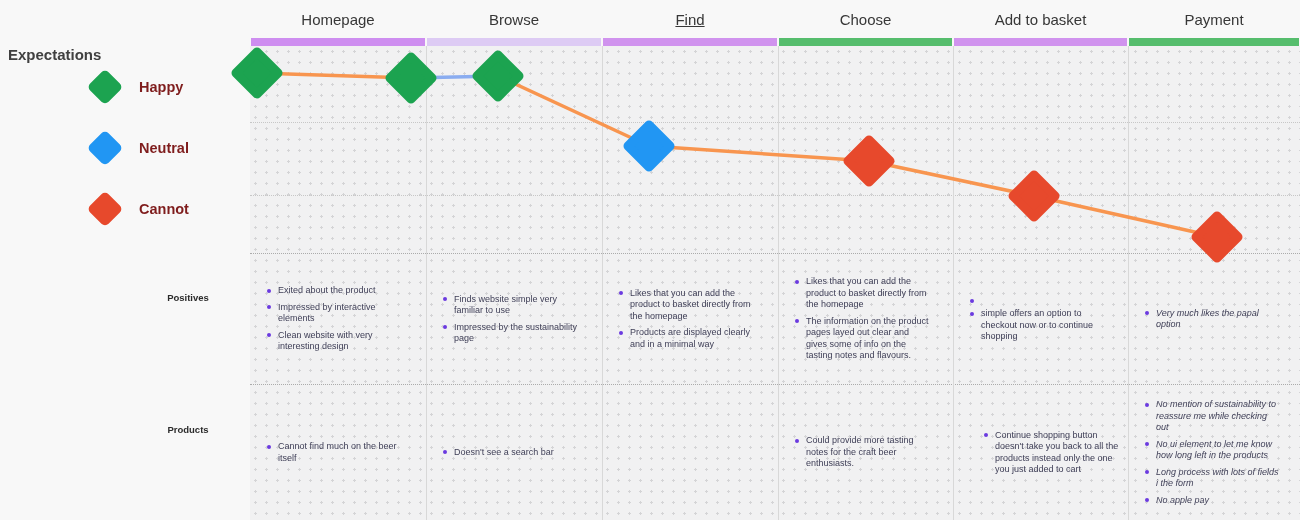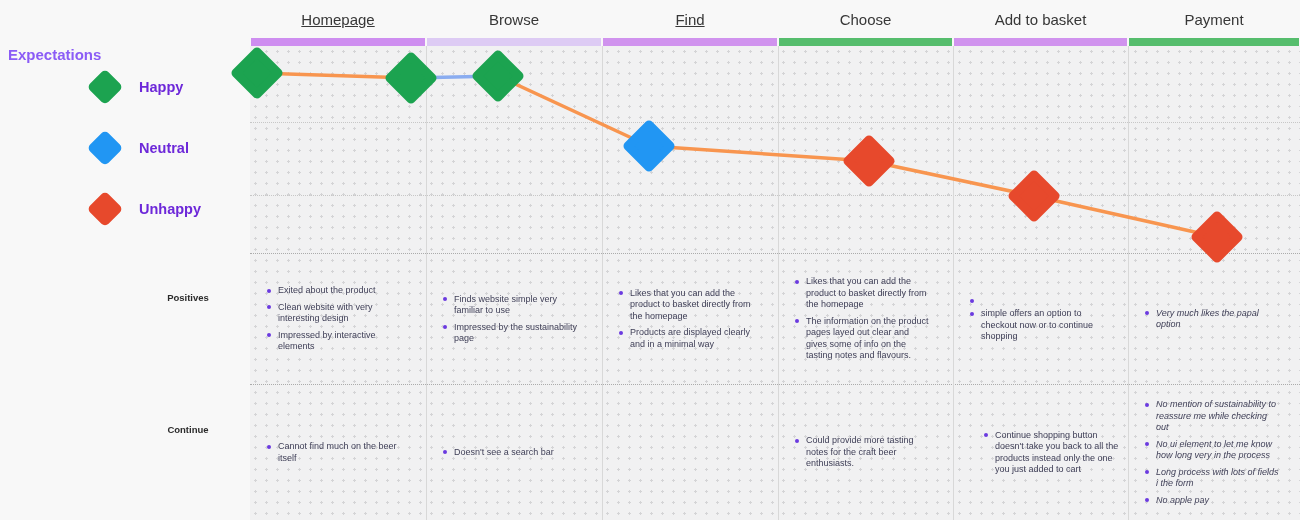--- a/index.html
+++ b/index.html
@@ -24,27 +24,27 @@
   .stage-bar{position:absolute;top:38px;height:8px;}
   .col-divider{position:absolute;top:46px;bottom:0;width:1px;background:#d8d8d8;}
   .hline{position:absolute;left:250px;right:0;height:0;border-top:1px dotted #c7c7c7;}
   .hline.sep{border-top:1.5px dotted #ababab;}
   .row-label{
     position:absolute;left:145px;width:86px;text-align:center;
     font-size:9.5px;font-weight:600;color:#2b2b2b;
   }
   .legend-title{
     position:absolute;left:8px;top:46px;
-    font-size:15px;font-weight:700;color:#8b5cf6;
+    font-size:15px;font-weight:700;color:#404040;
   }
   .legend{position:absolute;left:86px;top:68px;}
   .legend-item{display:flex;align-items:center;height:38px;margin-bottom:23px;}
   .legend-diamond-box{width:38px;height:38px;display:flex;align-items:center;justify-content:center;flex:none;}
   .legend-diamond{width:26px;height:26px;border-radius:5px;transform:rotate(45deg);}
-  .legend-label{margin-left:15px;font-size:14.5px;font-weight:700;color:#6d28d9;}
+  .legend-label{margin-left:15px;font-size:14.5px;font-weight:700;color:#7f1d1d;}
   .cell{
     position:absolute;box-sizing:border-box;
     display:flex;flex-direction:column;justify-content:center;
     gap:5px;padding-left:17px;padding-right:6px;
   }
   .bullet-item{display:flex;align-items:flex-start;}
   .bullet-dot{
     flex:none;width:4px;height:4px;border-radius:50%;
     background:#6b3ae0;margin:3.5px 7px 0 0;
   }
@@ -75,42 +75,42 @@
       <div class="legend-item">
         <div class="legend-diamond-box">
           <div class="legend-diamond" style="background: rgb(33, 150, 243);"></div>
         </div>
         <span class="legend-label">Neutral</span>
       </div>
       <div class="legend-item">
         <div class="legend-diamond-box">
           <div class="legend-diamond" style="background: rgb(231, 73, 44);"></div>
         </div>
-        <span class="legend-label">Unhappy</span>
+        <span class="legend-label">Cannot</span>
       </div>
     </div>
 
   <div class="row-label" style="top:292px">Positives</div>
-  <div class="row-label" style="top:424px">Continue</div>
+  <div class="row-label" style="top:424px">Products</div>
 
   <div id="stages">
-      <div class="stage-header" style="left: 250px; width: 176px; text-decoration: underline;">Homepage</div>
+      <div class="stage-header" style="left: 250px; width: 176px;">Homepage</div>
       <div class="stage-bar" style="left: 251px; width: 174px; background: rgb(206, 142, 240);"></div>
       <div class="cell" style="left: 250px; width: 176px; top: 254px; height: 130px;">
         <div class="bullet-item">
           <span class="bullet-dot"></span>
           <span class="bullet-text">Exited about the product</span>
         </div>
         <div class="bullet-item">
           <span class="bullet-dot"></span>
+          <span class="bullet-text">Impressed by interactive elements</span>
+        </div>
+        <div class="bullet-item">
+          <span class="bullet-dot"></span>
           <span class="bullet-text">Clean website with very interesting design</span>
-        </div>
-        <div class="bullet-item">
-          <span class="bullet-dot"></span>
-          <span class="bullet-text">Impressed by interactive elements</span>
         </div>
       </div>
       <div class="cell" style="left: 250px; width: 176px; top: 385px; height: 135px;">
         <div class="bullet-item">
           <span class="bullet-dot"></span>
           <span class="bullet-text">Cannot find much on the beer itself</span>
         </div>
       </div>
       <div class="stage-header" style="left: 426px; width: 176px;">Browse</div>
       <div class="stage-bar" style="left: 427px; width: 174px; background: rgb(221, 203, 244);"></div>
@@ -191,21 +191,21 @@
           <span class="bullet-text">Very much likes the papal option</span>
         </div>
       </div>
       <div class="cell" style="left: 1128px; width: 172px; top: 385px; height: 135px; font-style: italic;">
         <div class="bullet-item">
           <span class="bullet-dot"></span>
           <span class="bullet-text">No mention of sustainability to reassure me while checking out</span>
         </div>
         <div class="bullet-item">
           <span class="bullet-dot"></span>
-          <span class="bullet-text">No ui element to let me know how long very in the process</span>
+          <span class="bullet-text">No ui element to let me know how long left in the products</span>
         </div>
         <div class="bullet-item">
           <span class="bullet-dot"></span>
           <span class="bullet-text">Long process with lots of fields i  the form</span>
         </div>
         <div class="bullet-item">
           <span class="bullet-dot"></span>
           <span class="bullet-text">No apple pay</span>
         </div>
       </div>

